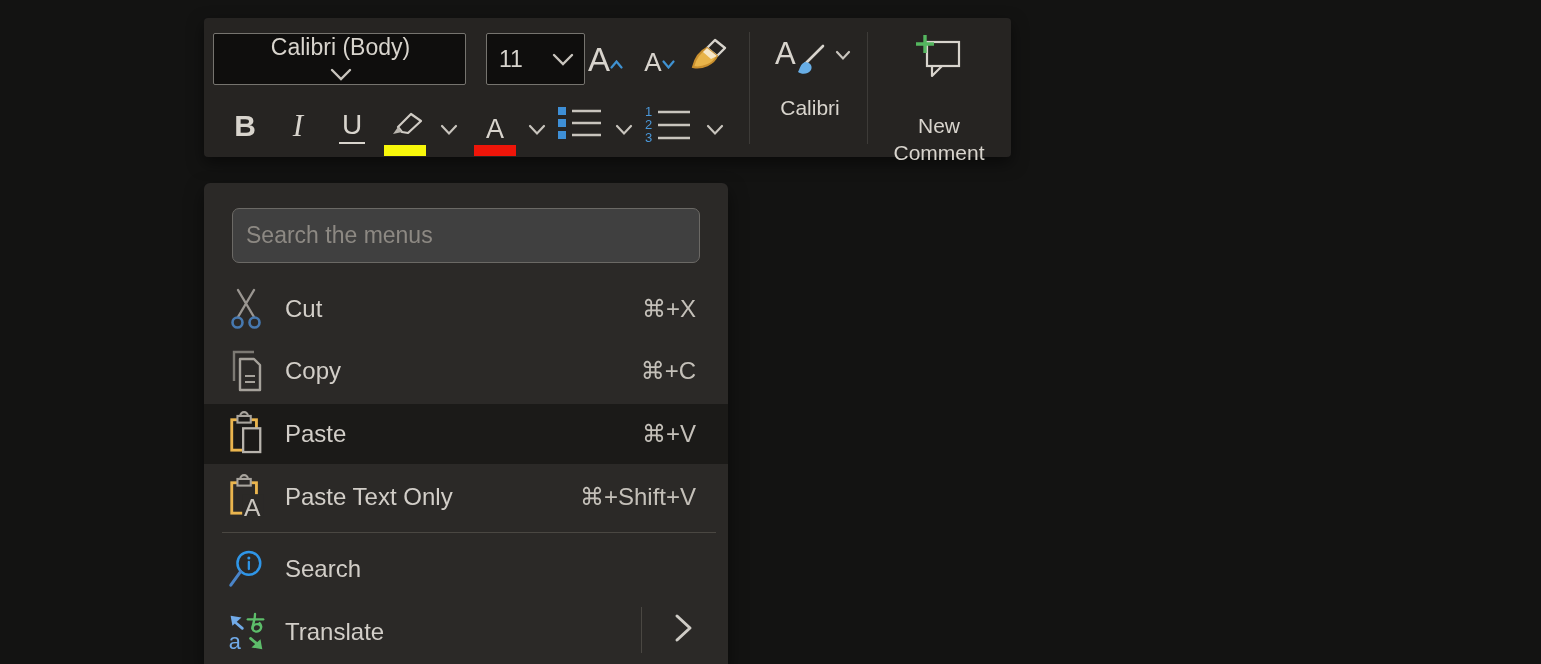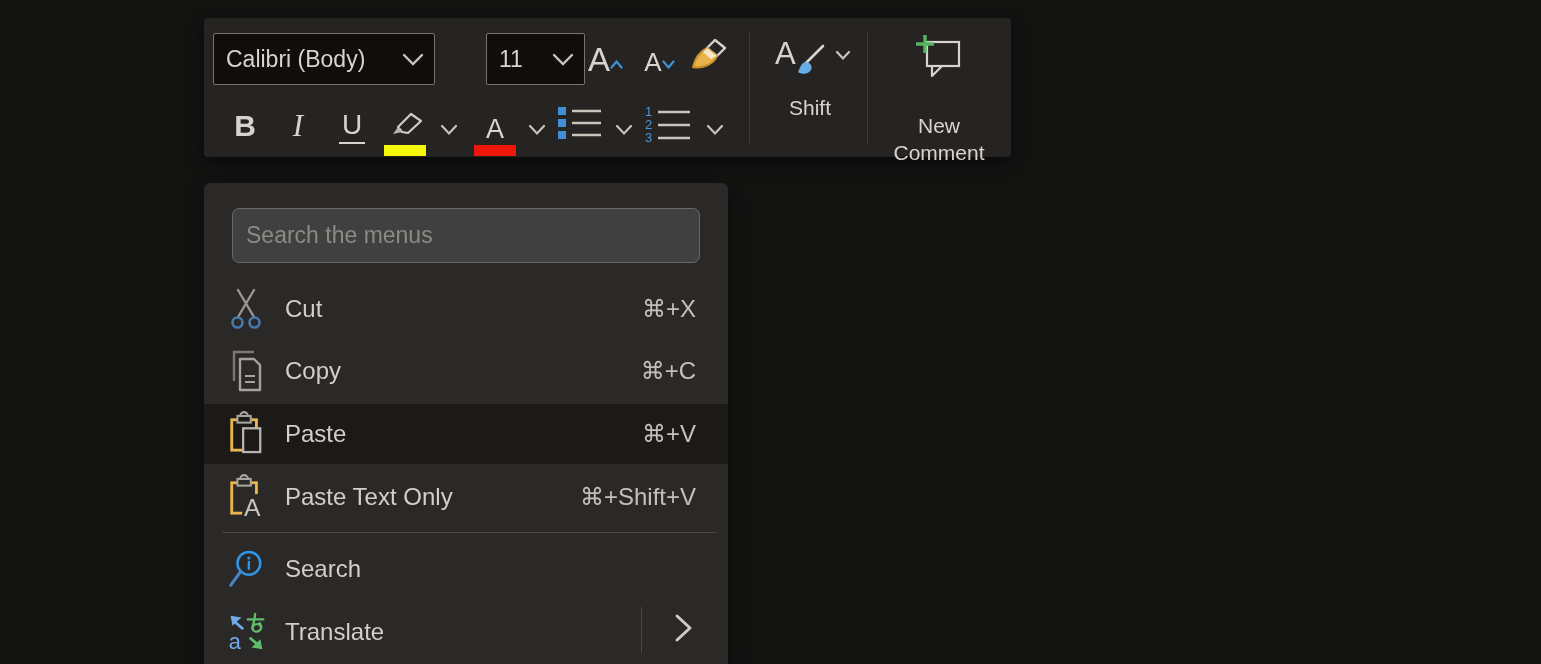--- a/index.html
+++ b/index.html
@@ -17,21 +17,21 @@
     left:204px; top:18px; width:807px; height:139px;
     background:#262422; border-radius:4px;
     box-shadow:0 6px 16px rgba(0,0,0,.5);
   }
   .select-box {
     position:absolute; top:15px; height:52px;
     background:#0f0e0d; border:1.5px solid #76746f; border-radius:2px;
     display:flex; align-items:center; justify-content:space-between;
     padding:0 10px 0 12px; font-size:23px; color:#d8d4cd; cursor:default;
   }
-  .font-select { left:9px;  width:222px; }
+  .font-select { left:9px;  width:253px;flex-direction:column; }
   .size-select { left:282px; width:99px; }
   .tb-btn {
     position:absolute; display:flex; align-items:center; justify-content:center;
     height:52px; top:15px; color:#d8d4cd;
   }
   .row2 { top:82px; }
   .grow-font  { left:372px; width:46px; }
   .shrink-font{ left:426px; width:46px; }
   .fmt-painter{ left:480px; width:50px; }
   .fontsize-A { font-size:33px; line-height:1; position:relative; }
@@ -139,21 +139,21 @@
     <span class="styles-icon-wrap">
       <span style="position:absolute;left:0;top:0;font-size:31px;">A</span>
       <svg width="46" height="40" viewBox="0 0 46 40" style="position:absolute;left:8px;top:6px;">
         <path d="M40 4 L22 22" stroke="#d8d4cd" stroke-width="2.6" stroke-linecap="round" fill="none"></path>
         <path d="M22 20 c5 0 8 4 6 8 c-2 4 -9 5 -13 2 c2 -3 2 -8 7 -10 z" fill="#68aee6"></path>
       </svg>
       <svg width="16" height="11" viewBox="0 0 16 11" style="position:absolute;right:-6px;top:14px;">
           <path d="M2 2 L8 8.5 L14 2" fill="none" stroke="#c8c4bd" stroke-width="2.2" stroke-linecap="round"></path>
         </svg>
     </span>
-    <span class="lbl">Shift</span>
+    <span class="lbl">Calibri</span>
   </div>
 
   <div class="big-btn newcomment-btn">
     <span>
       <svg width="50" height="46" viewBox="0 0 50 46">
         <rect x="13" y="8" width="32" height="24" fill="none" stroke="#d8d4cd" stroke-width="2.2"></rect>
         <path d="M18 32 v10 l10 -10" fill="none" stroke="#d8d4cd" stroke-width="2.2" stroke-linejoin="round"></path>
         <path d="M2 10 h18 M11 1 v18" stroke="#54b65f" stroke-width="3.4"></path>
       </svg>
     </span>

